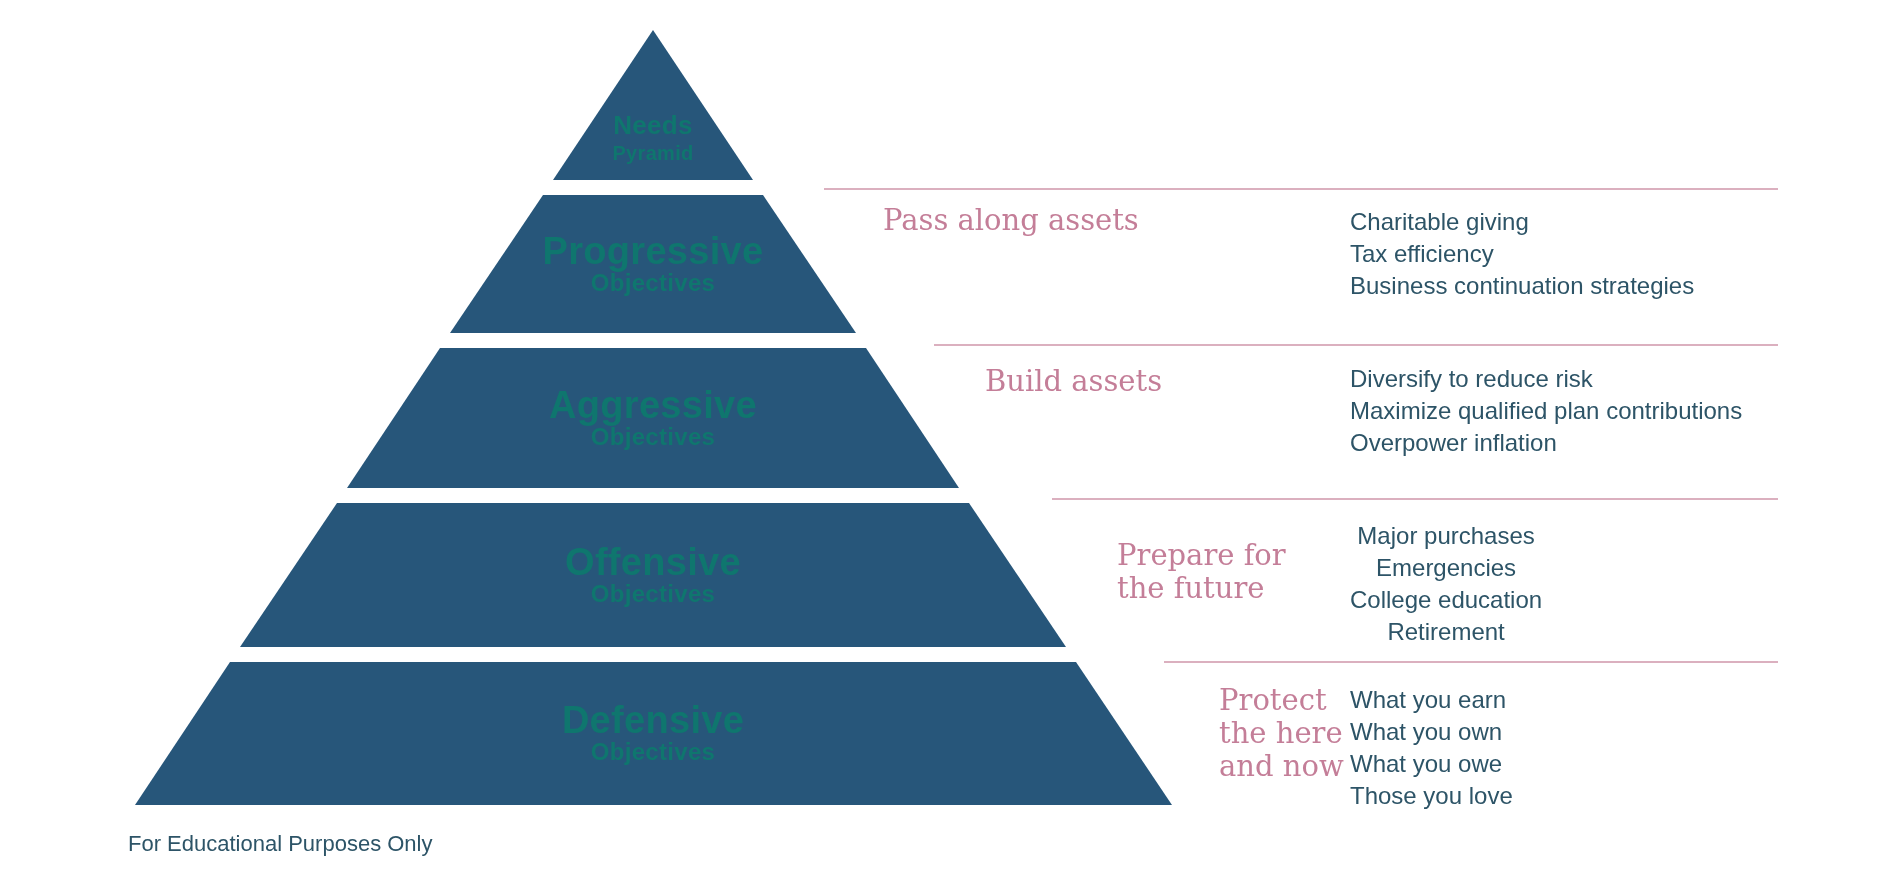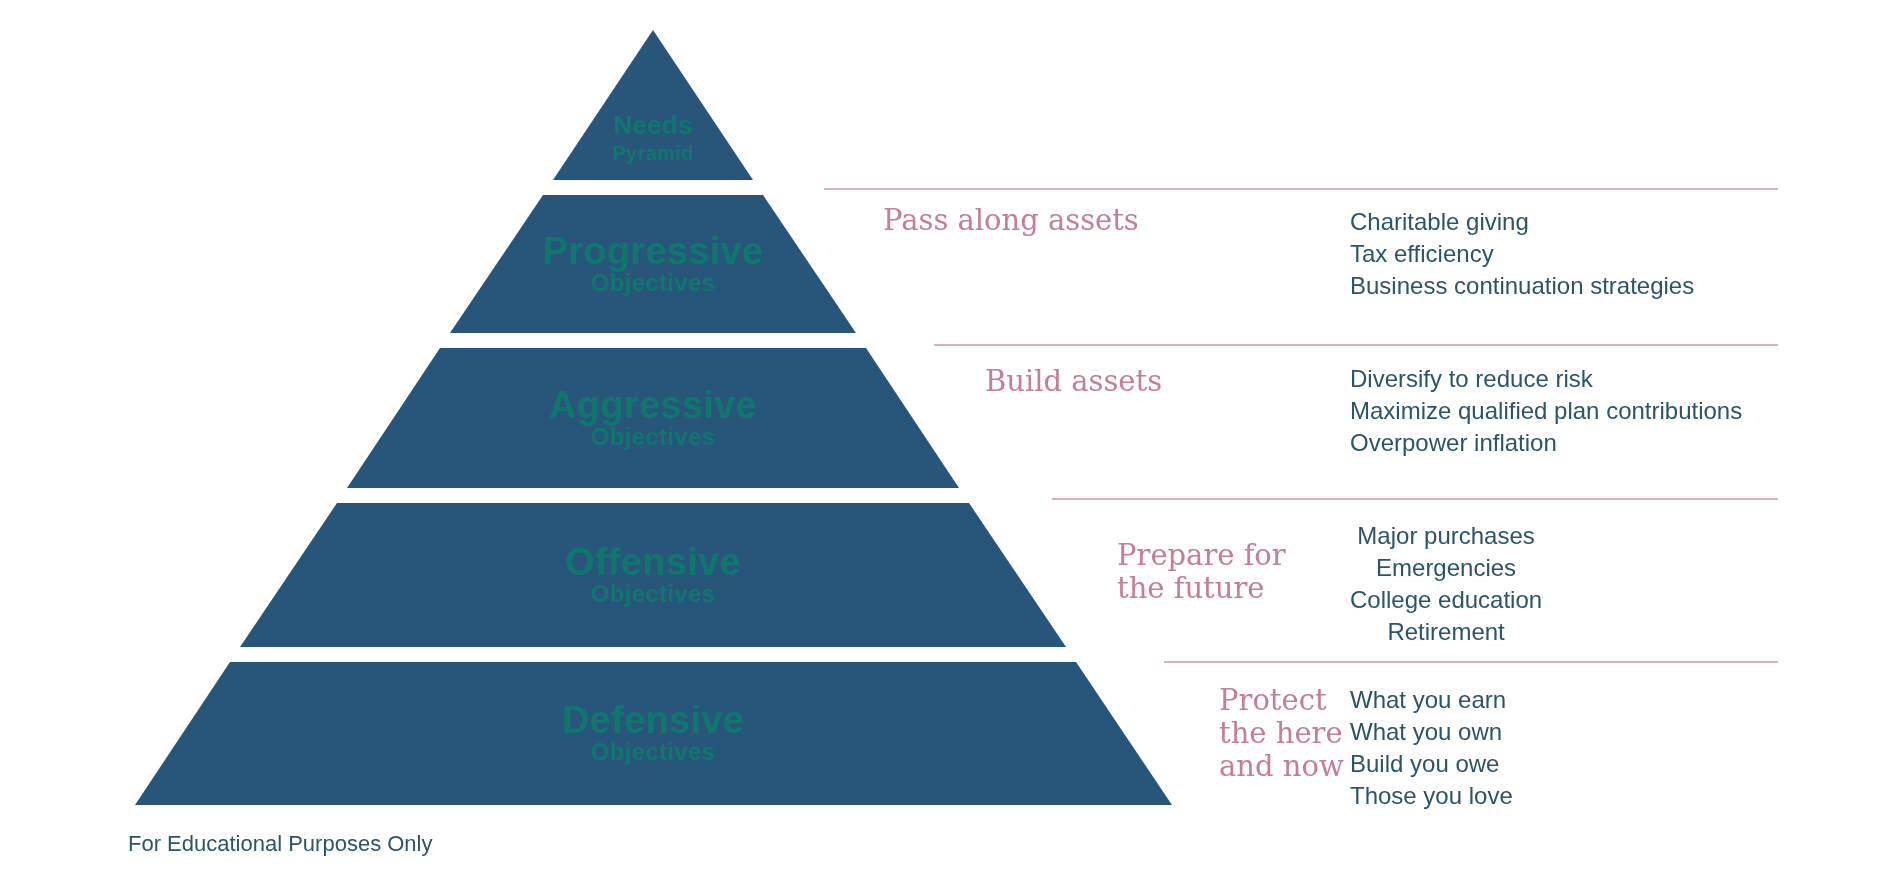--- a/index.html
+++ b/index.html
@@ -164,19 +164,19 @@
   </div>
 
   <div class="section-heading heading-4">
     <div>Protect</div>
     <div>the here</div>
     <div>and now</div>
   </div>
   <div class="section-items items-4">
     <div>What you earn</div>
     <div>What you own</div>
-    <div>Build you owe</div>
+    <div>What you owe</div>
     <div>Those you love</div>
   </div>
 
   <div class="footer-note">For Educational Purposes Only</div>
 
 </div>
 
 </body></html>

